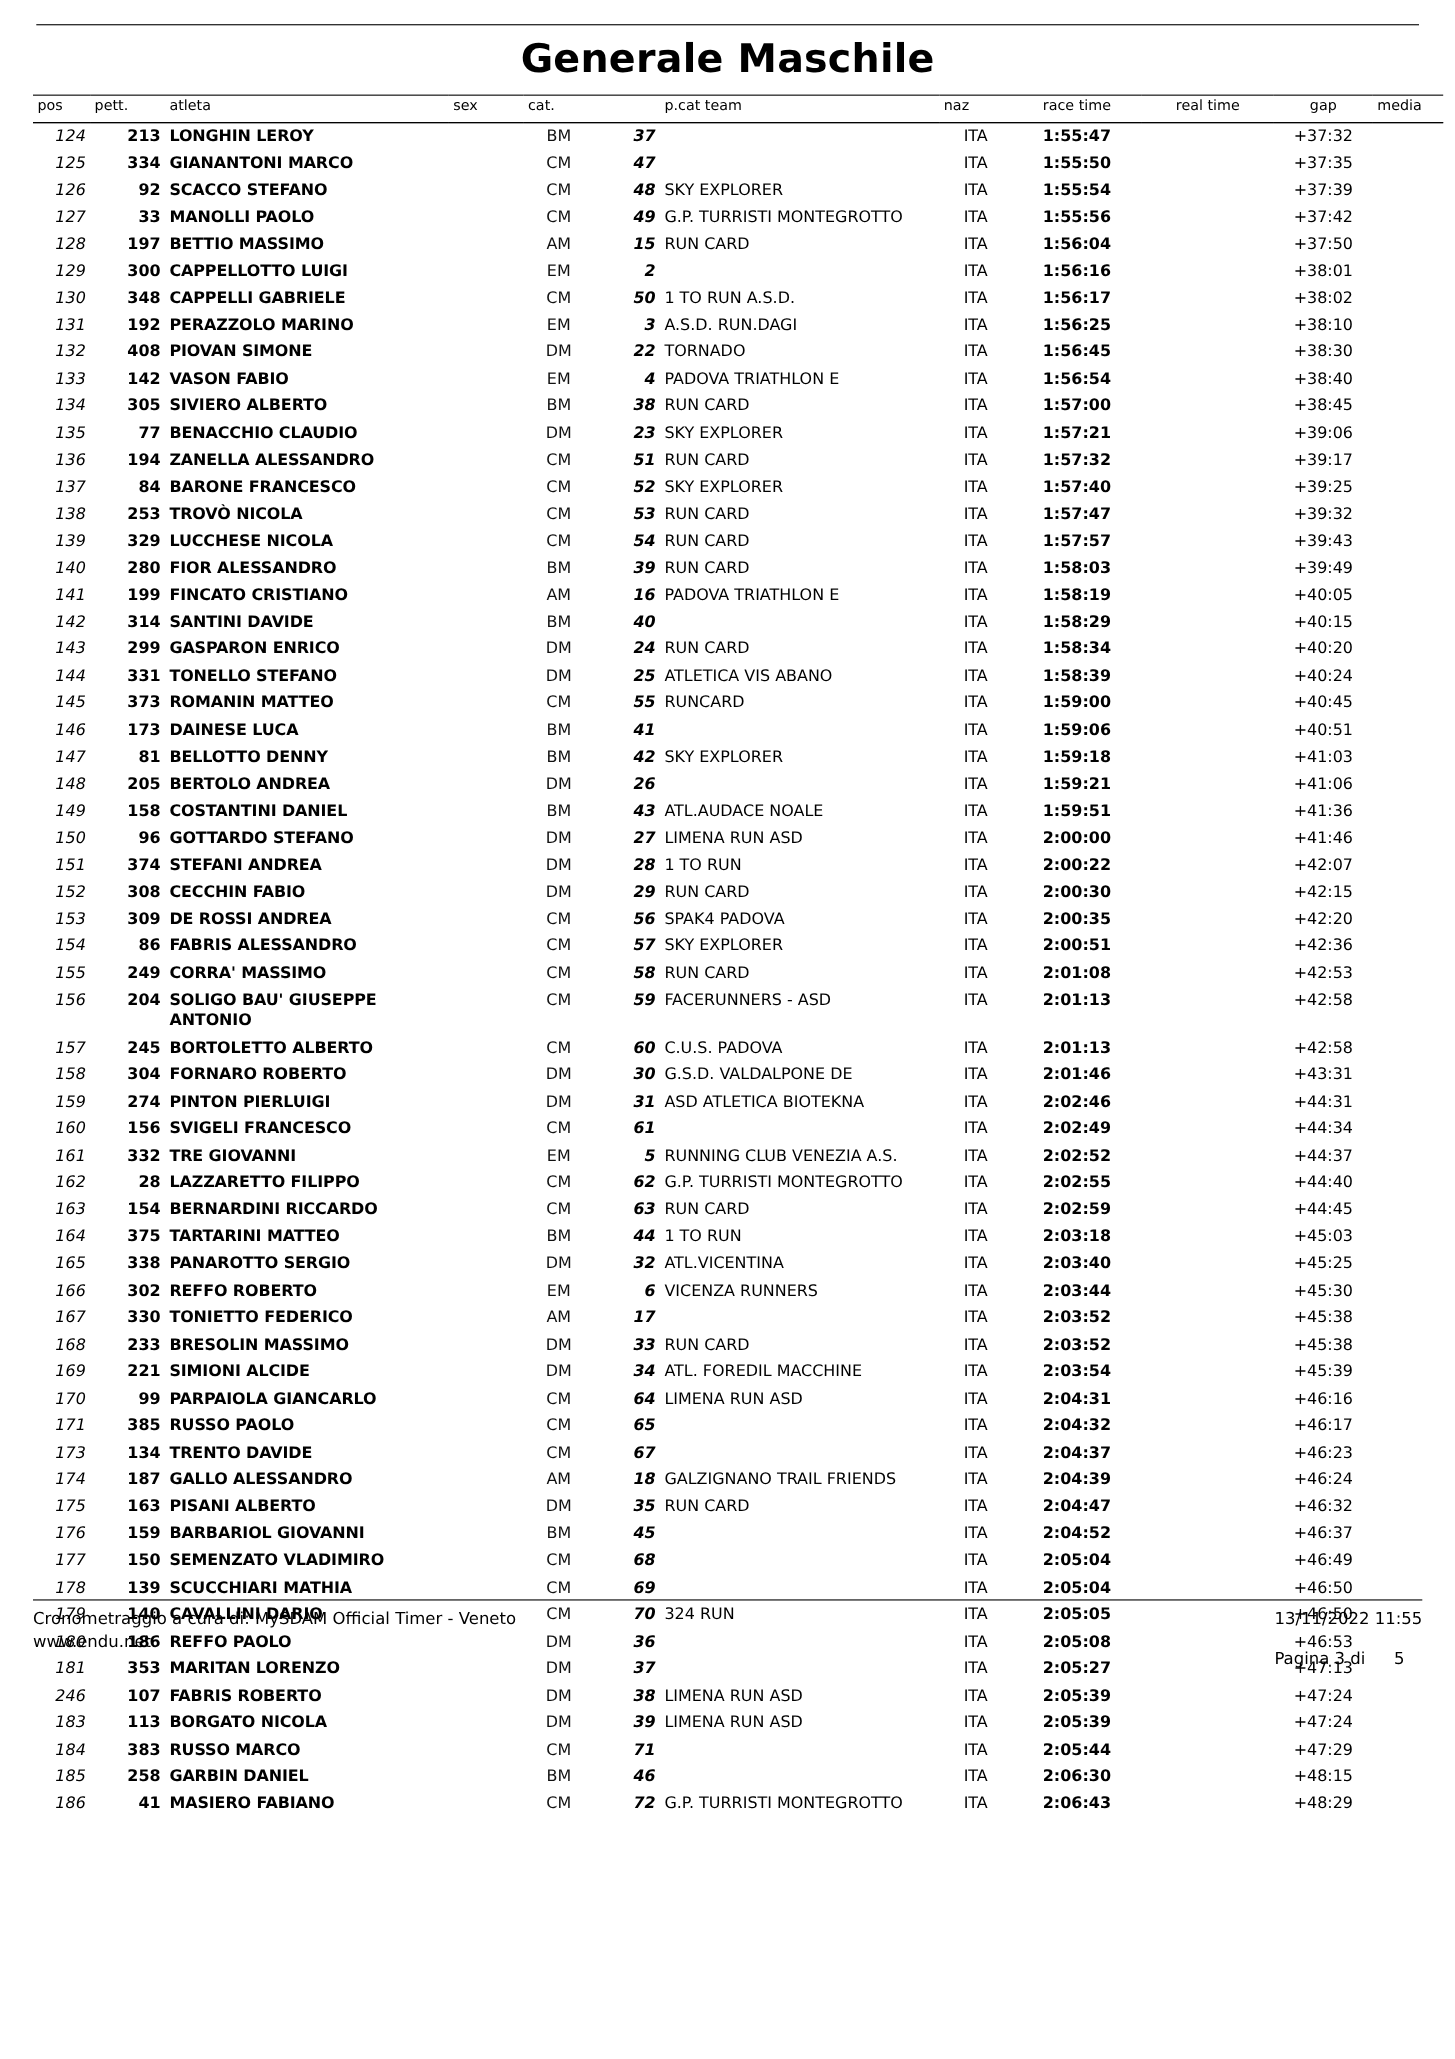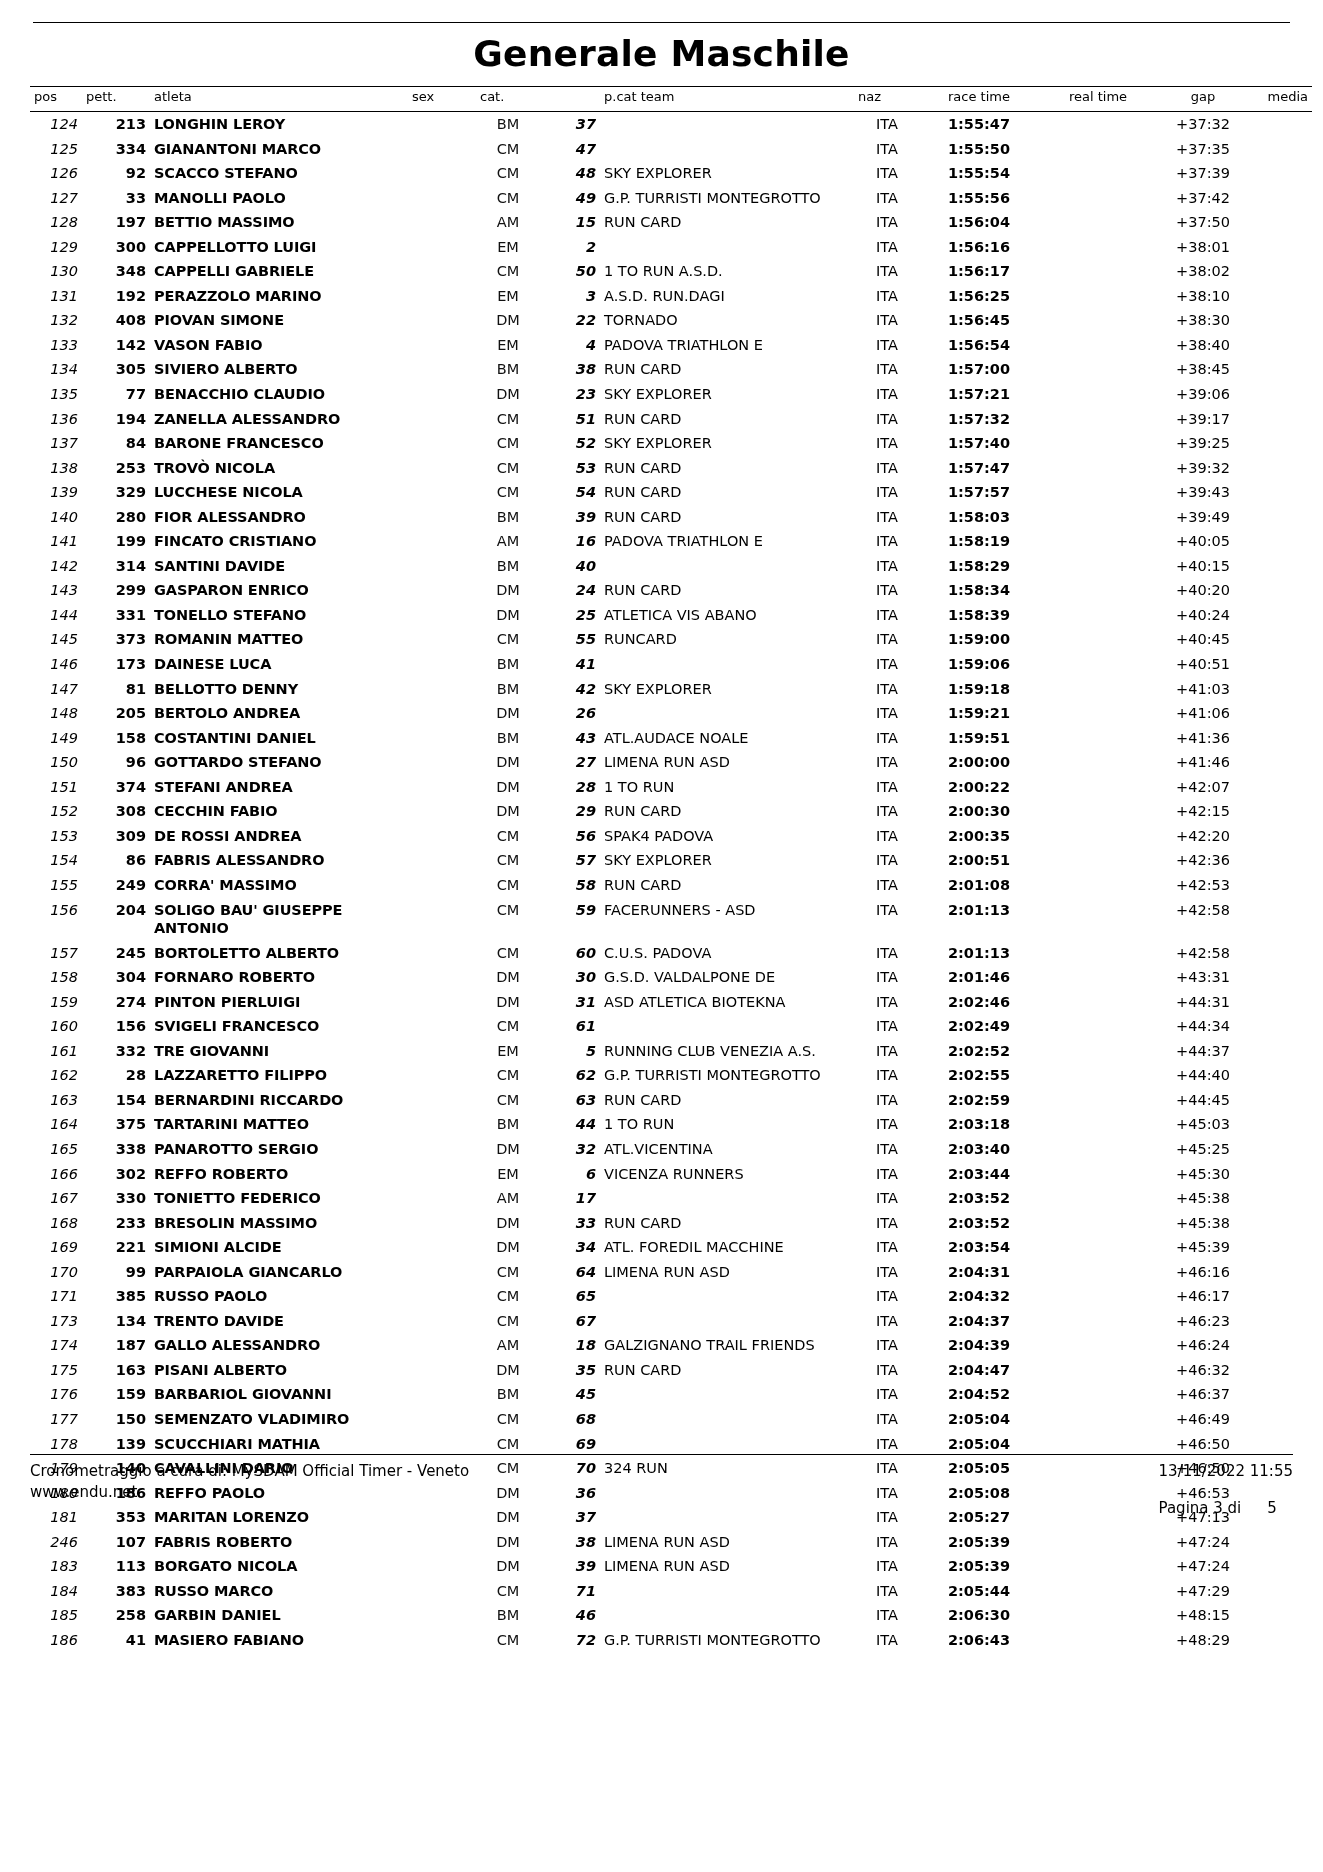--- a/index.html
+++ b/index.html
@@ -47,21 +47,21 @@
   th.h-pett     {width:60px; text-align:left;}
   th.h-atleta   {width:250px;text-align:left;}
   th.h-sex      {width:60px; text-align:left;}
   th.h-cat      {width:56px; text-align:left;}
   th.h-pcat     {width:52px; text-align:left;}
   th.h-team     {width:246px;text-align:left;padding-left:0;}
   th.h-naz      {width:58px; text-align:left;}
   th.h-race     {width:110px;text-align:center;}
   th.h-real     {width:112px;text-align:center;}
   th.h-gap      {width:82px; text-align:center;}
-  th.h-media    {width:56px; text-align:right;}
+  th.h-media    {width:56px; text-align:left;}
 
   table.results tbody td{
     font-size:14.5px;
     padding:3px 4px;
     vertical-align:top;
     line-height:1.28;
   }
   tr.shade td{background:#c6c6c6;}
   tr.row td{background:#ffffff;}
 

